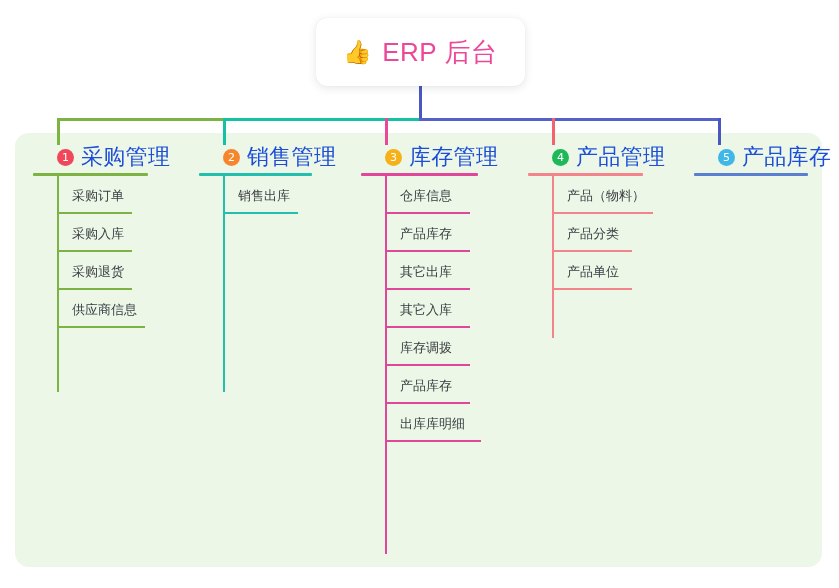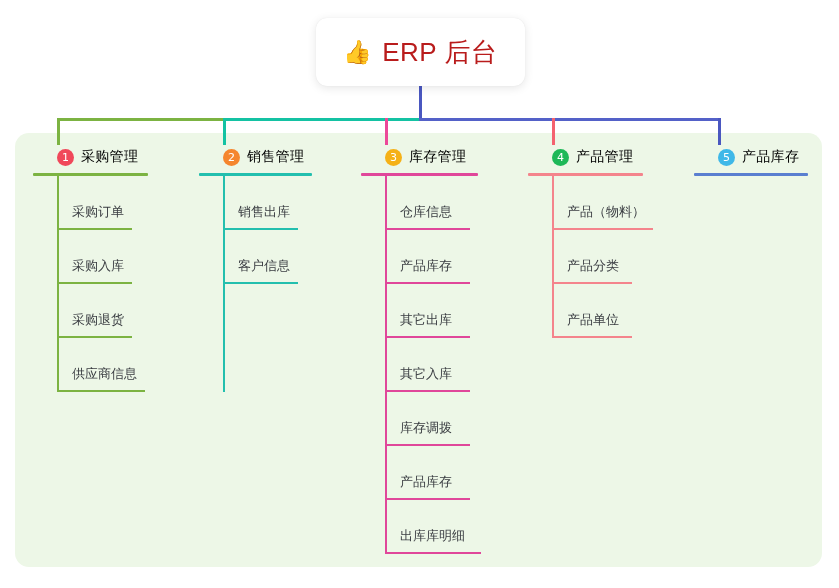--- a/index.html
+++ b/index.html
@@ -35,21 +35,21 @@
     align-items: center;
     gap: 10px;
   }
   #root-emoji {
     font-size: 23px;
     line-height: 1;
     color: #f2b01e;
   }
   #root-title {
     font-size: 26px;
-    color: #b91c1c;
+    color: #ec4899;
     letter-spacing: 0.5px;
     white-space: nowrap;
   }
 
   
   .conn {
     position: absolute;
   }
 
   
@@ -82,42 +82,42 @@
     height: 17px;
     border-radius: 50%;
     color: #ffffff;
     font-size: 11px;
     line-height: 17px;
     text-align: center;
     flex: 0 0 auto;
     font-family: "DejaVu Sans", sans-serif;
   }
   .col-title {
-    font-size: 14px;
-    color: #000000;
+    font-size: 22px;
+    color: #1d4ed8;
     white-space: nowrap;
     letter-spacing: 0.3px;
   }
   .col-underline {
     height: 3px;
     border-radius: 1px;
     margin-top: 4px;
   }
   .items {
     position: relative;
   }
   .spine {
     position: absolute;
     left: 24px;
     top: 0;
     width: 2px;
   }
   .item {
     position: relative;
-    height: 54px;
+    height: 38px;
     box-sizing: border-box;
   }
   .item-label {
     position: absolute;
     left: 39px;
     bottom: 9px;
     font-size: 13px;
     color: #3a3d42;
     white-space: nowrap;
   }
@@ -184,24 +184,20 @@
         <span class="badge" style="background: rgb(245, 134, 46);">2</span>
         <span class="col-title">销售管理</span>
       </div>
       <div class="col-underline" style="background: rgb(35, 191, 174); width: 113px;"></div>
       <div class="items">
         <div class="spine" style="background: rgb(35, 191, 174); height: 216px;"></div>
         <div class="item">
           <span class="item-label">销售出库</span>
           <div class="item-underline" style="background: rgb(35, 191, 174); width: 75px;"></div>
         </div>
-        <div class="item">
-          <span class="item-label">客户信息</span>
-          <div class="item-underline" style="background: rgb(35, 191, 174); width: 75px;"></div>
-        </div>
       </div>
     </div>
     <div class="column" style="left: 361px; width: 117px;">
       <div class="col-header">
         <span class="badge" style="background: rgb(245, 177, 23);">3</span>
         <span class="col-title">库存管理</span>
       </div>
       <div class="col-underline" style="background: rgb(224, 71, 154); width: 117px;"></div>
       <div class="items">
         <div class="spine" style="background: rgb(224, 71, 154); height: 378px;"></div>

